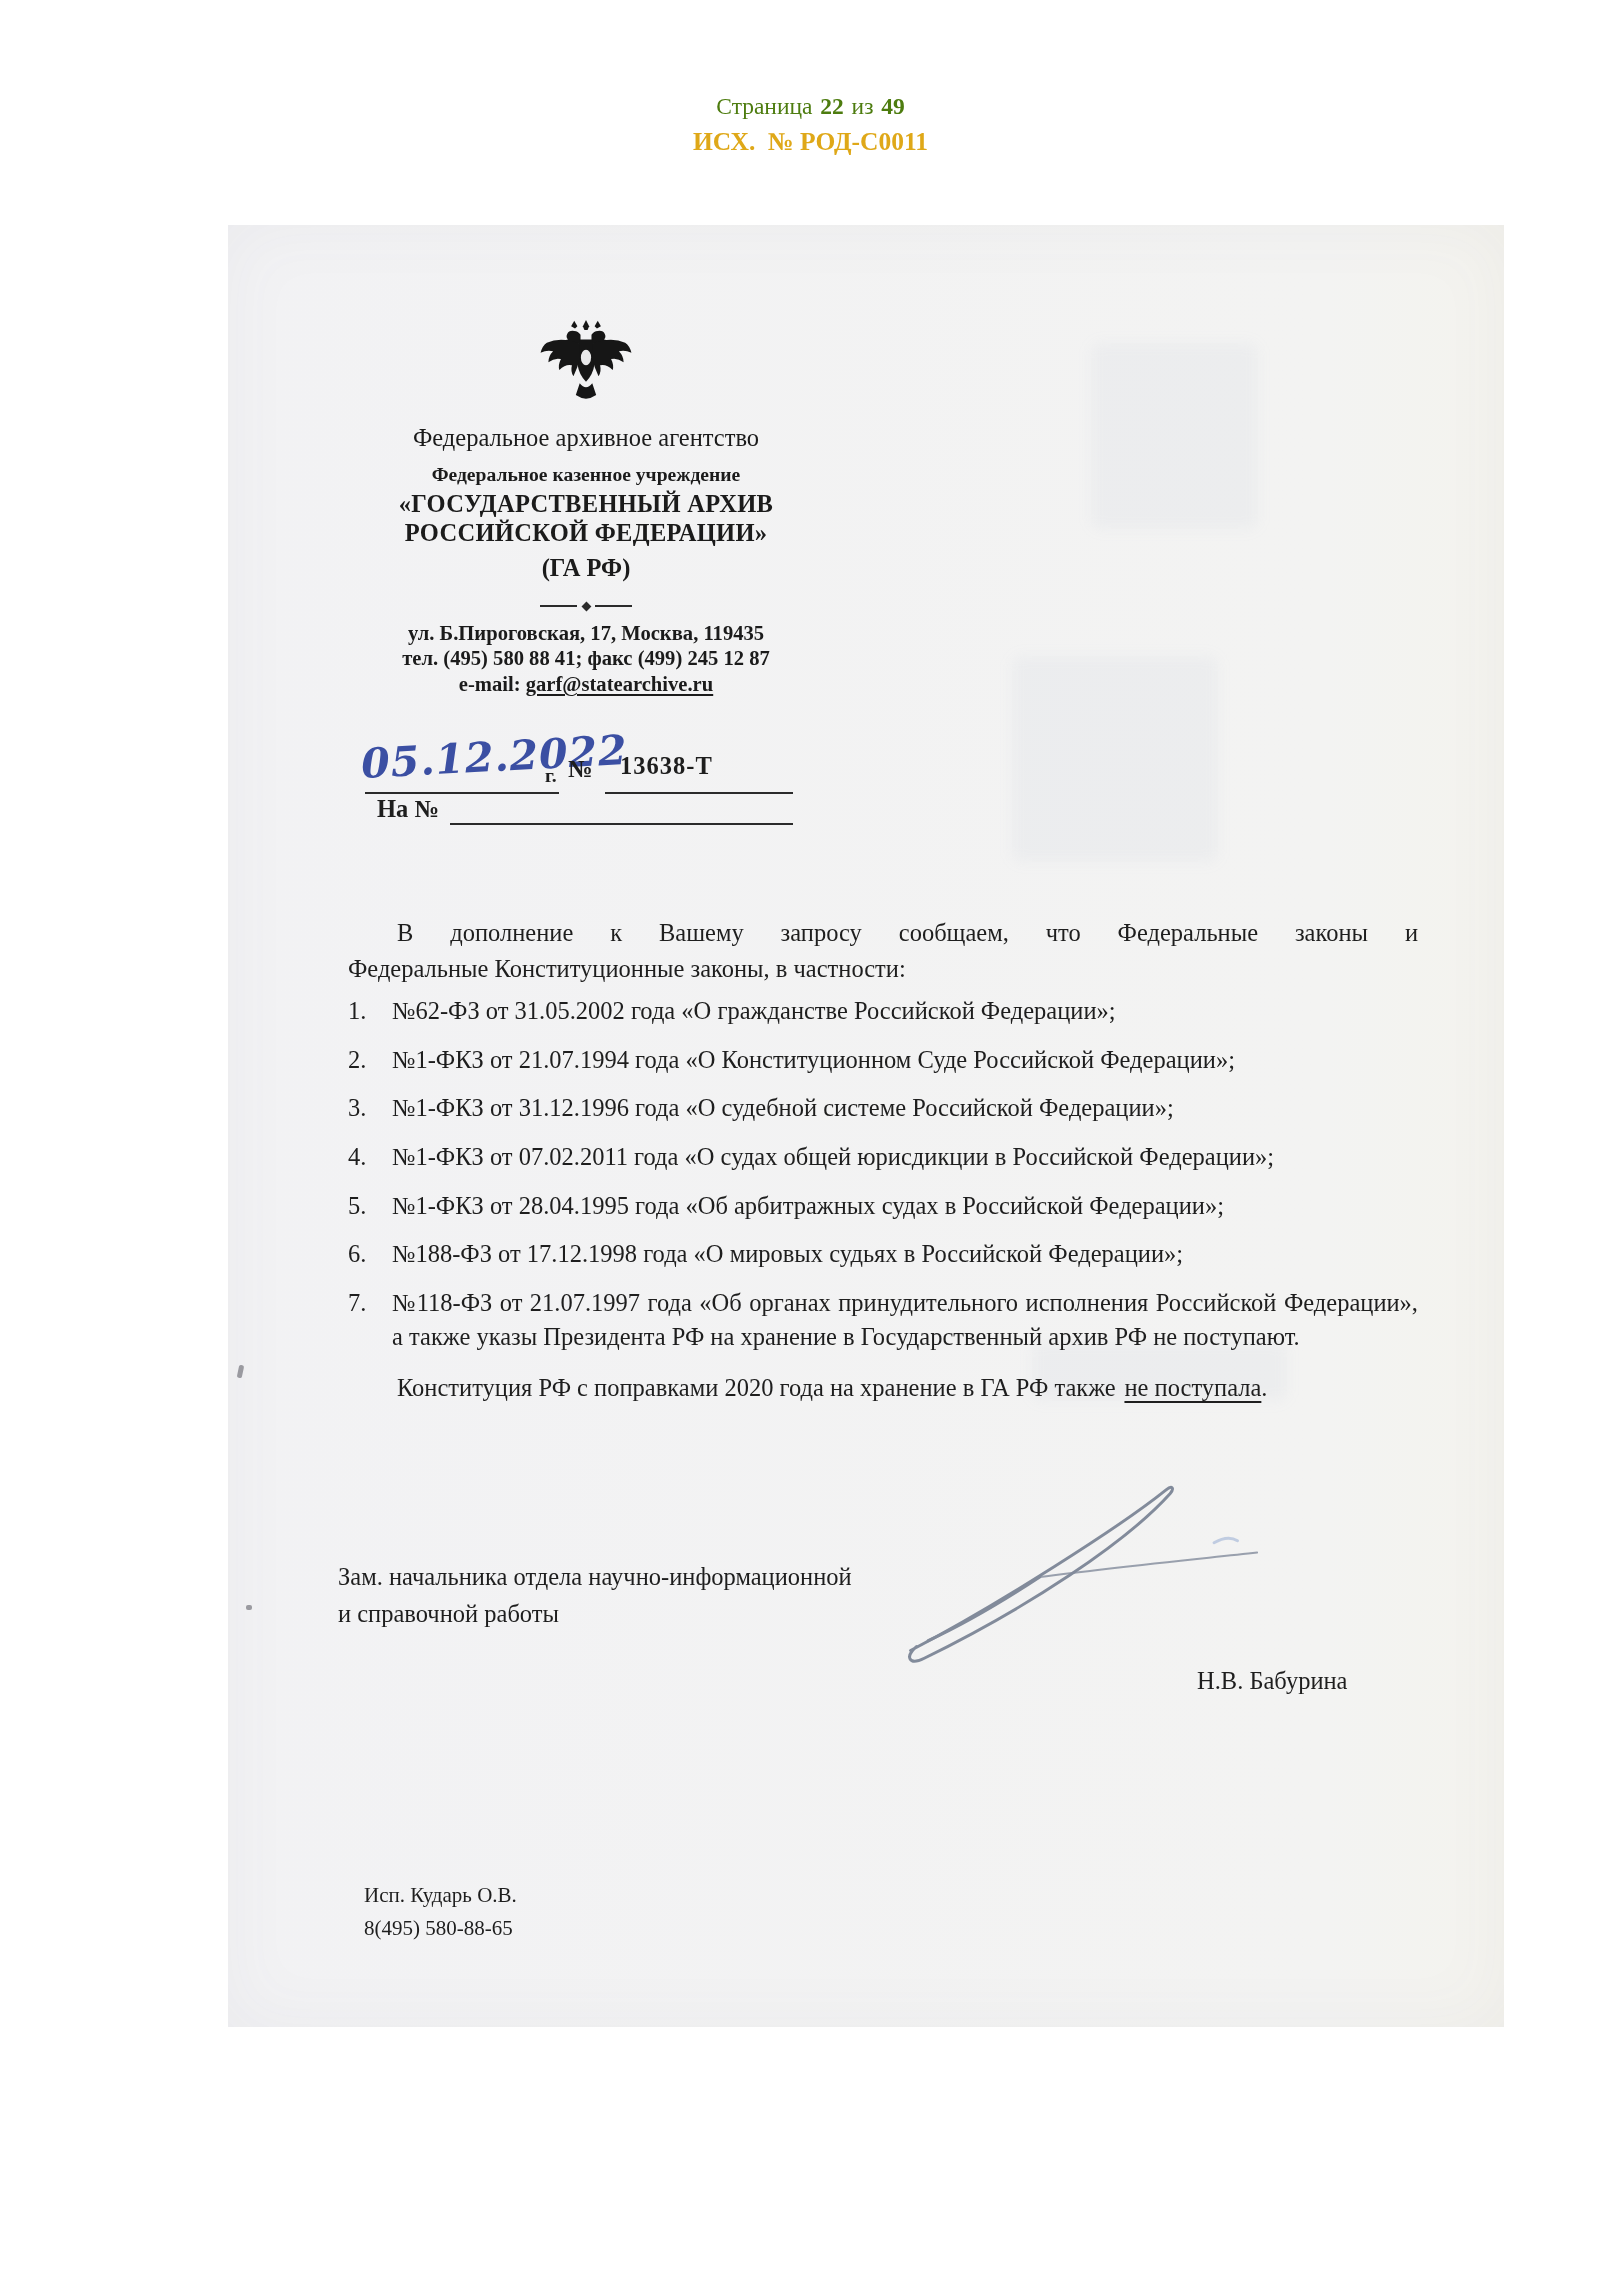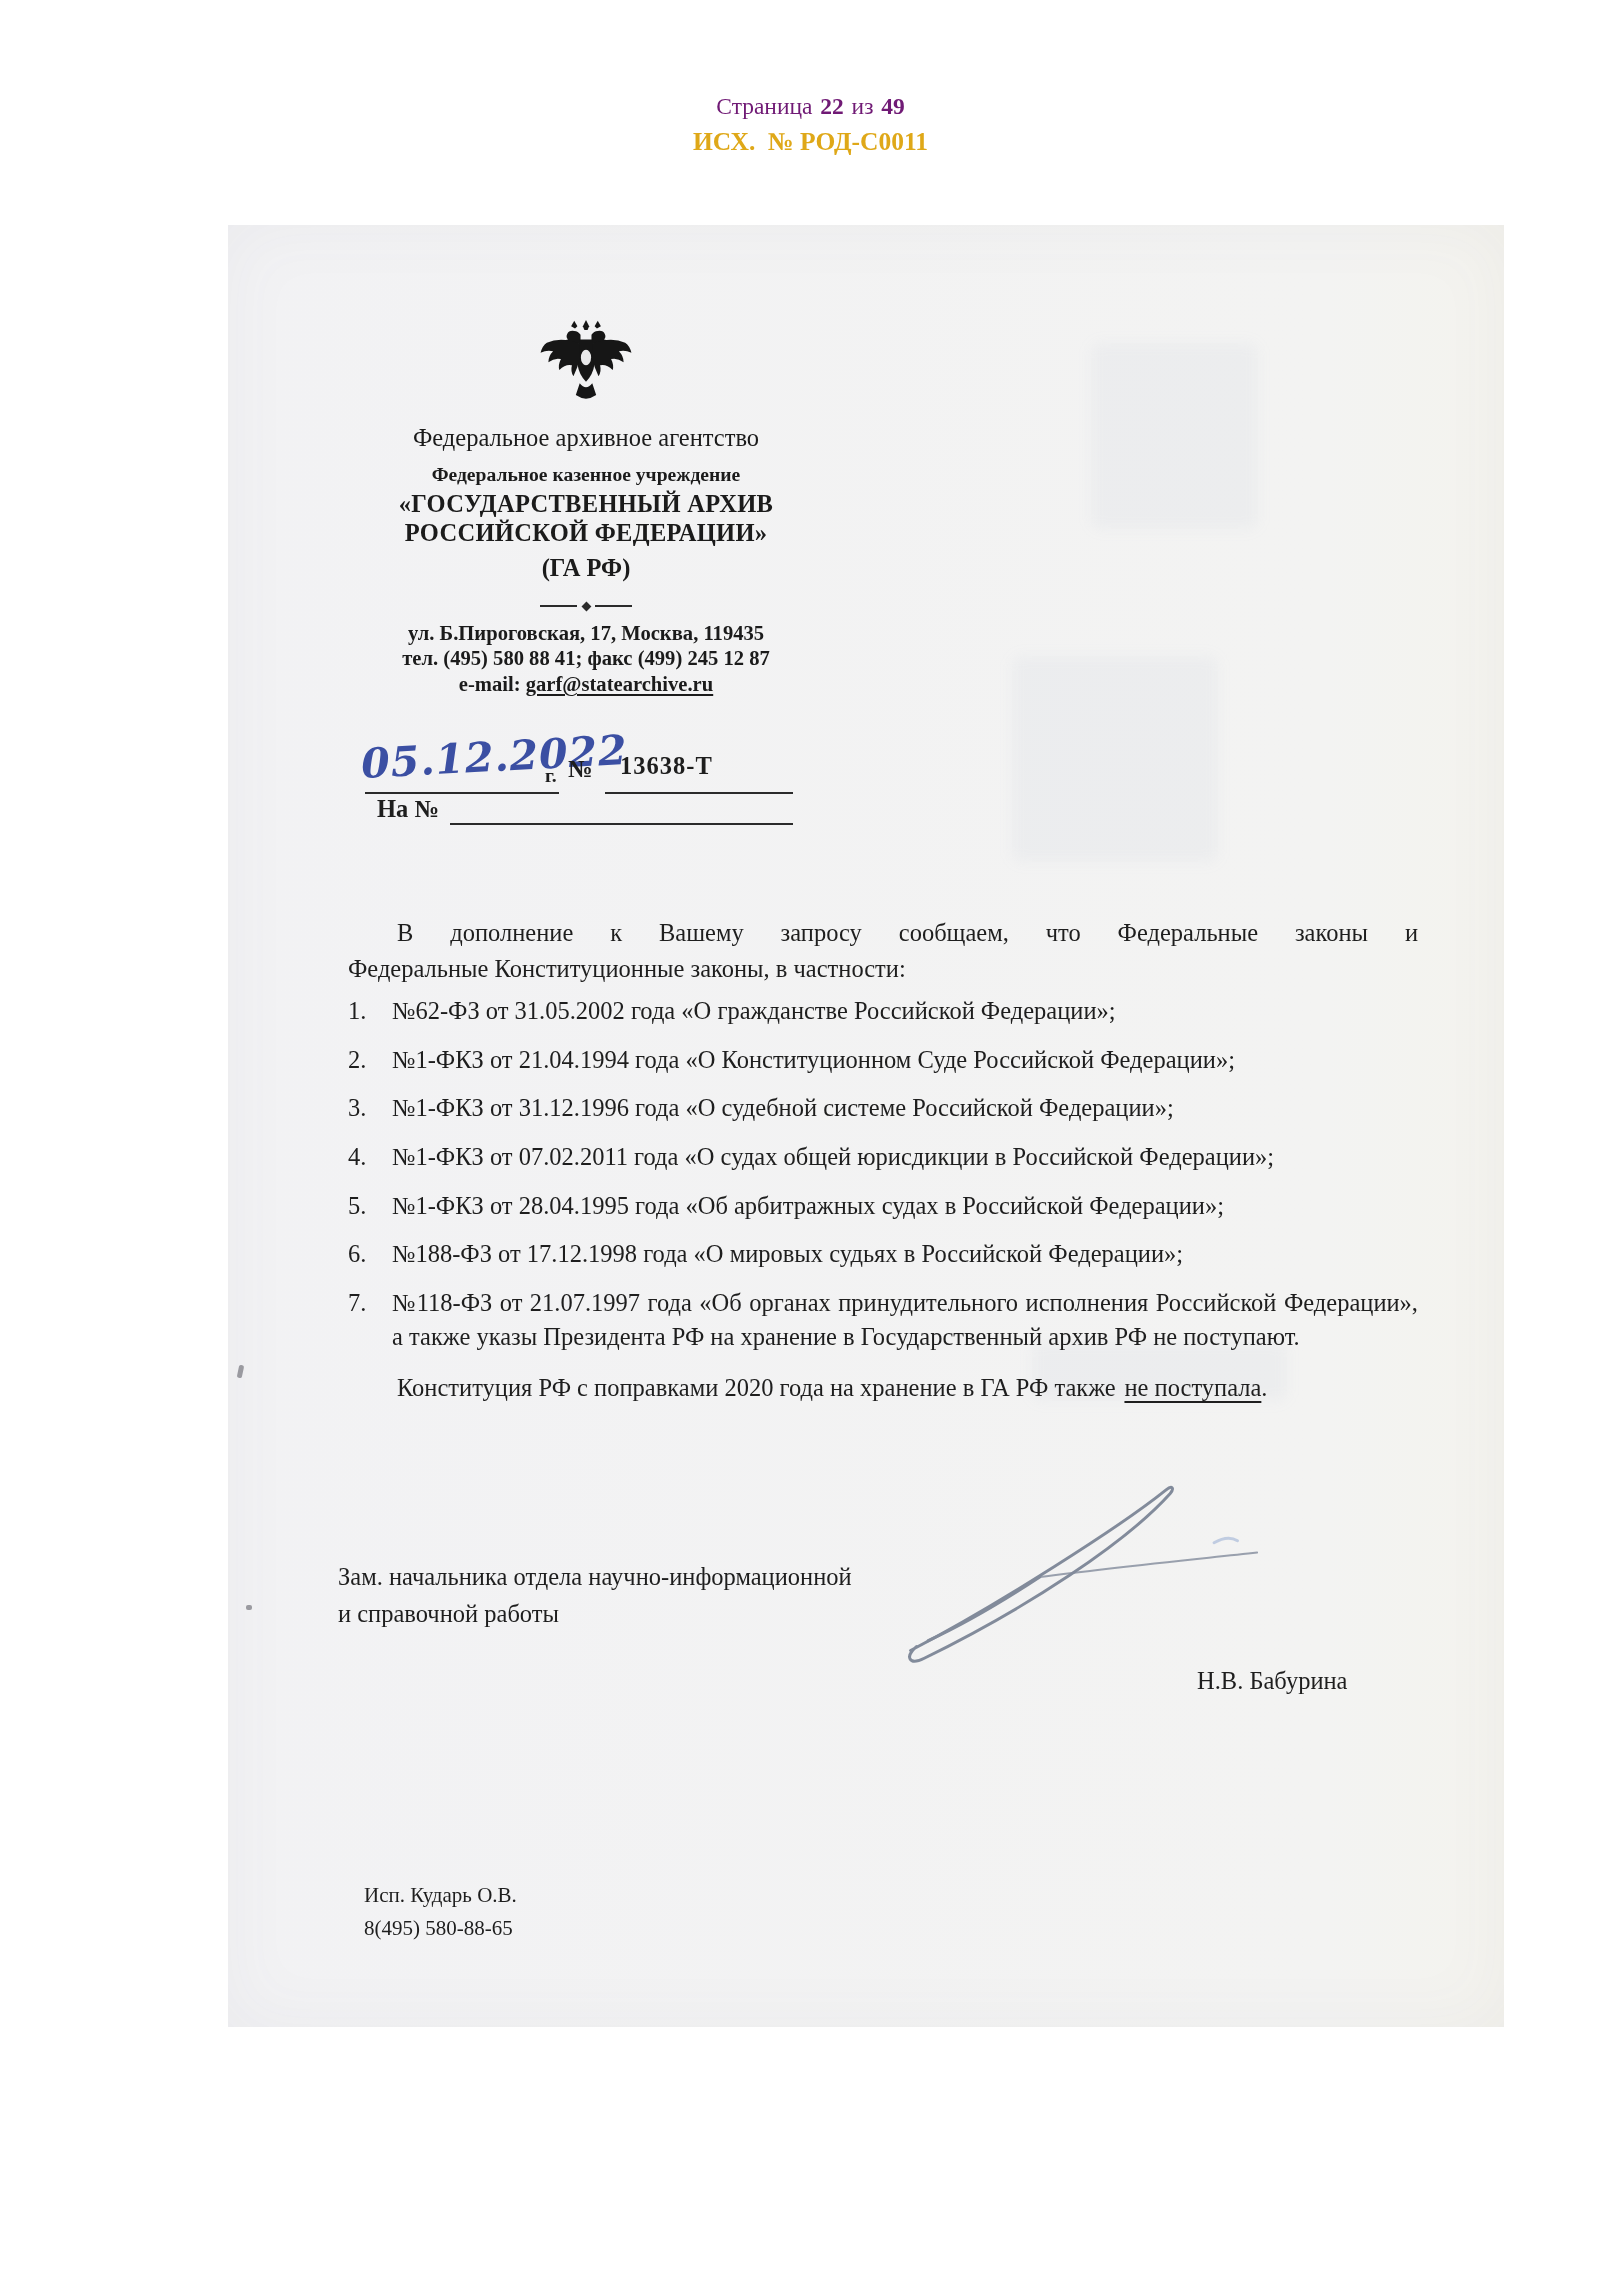--- a/index.html
+++ b/index.html
@@ -4,21 +4,21 @@
 <style>
   html,body{margin:0;padding:0;}
   body{
     width:1621px;height:2293px;position:relative;background:#ffffff;
     font-family:"Liberation Serif","DejaVu Serif",serif;color:#1e1e1e;
     overflow:hidden;
   }
   
   .doc-header{position:absolute;top:84px;left:0;width:100%;text-align:center;}
   .doc-title{font-size:29px;font-weight:700;color:#b21a1f;letter-spacing:0.5px;}
-  .doc-page{font-size:23.5px;color:#701a75;margin-top:8.8px;}
+  .doc-page{font-size:23.5px;color:#4d7c0f;margin-top:8.8px;}
   .doc-page .num{font-weight:700;}
   .doc-page span{margin:0 3.9px;}
   .doc-ref{font-size:25.5px;font-weight:700;color:#dfa818;margin-top:6.9px;white-space:pre;}
   
   .scan{
     position:absolute;left:228px;top:225px;width:1276px;height:1802px;
     background:linear-gradient(90deg,#f2f2f4 0%,#f3f3f2 86%,#f4f3ee 100%);
     box-shadow:inset 0 0 69px rgba(90,90,110,.05);
   }
   .ghost{position:absolute;filter:blur(6.9px);background:rgba(150,170,205,.07);border-radius:9.8px;}
@@ -137,21 +137,21 @@
       <span class="intro-l1">В дополнение к Вашему запросу сообщаем, что Федеральные законы и</span>
       <span class="intro-l2">Федеральные Конституционные законы, в частности:</span>
     </div>
     <ol class="law-list">
       <li class="law-item">
           <span class="law-num">1.</span>
           <span class="law-text">№62-ФЗ от 31.05.2002 года «О гражданстве Российской Федерации»;</span>
         </li>
       <li class="law-item">
           <span class="law-num">2.</span>
-          <span class="law-text">№1-ФКЗ от 21.04.1994 года «О Конституционном Суде Российской Федерации»;</span>
+          <span class="law-text">№1-ФКЗ от 21.07.1994 года «О Конституционном Суде Российской Федерации»;</span>
         </li>
       <li class="law-item">
           <span class="law-num">3.</span>
           <span class="law-text">№1-ФКЗ от 31.12.1996 года «О судебной системе Российской Федерации»;</span>
         </li>
       <li class="law-item">
           <span class="law-num">4.</span>
           <span class="law-text">№1-ФКЗ от 07.02.2011 года «О судах общей юрисдикции в Российской Федерации»;</span>
         </li>
       <li class="law-item">

